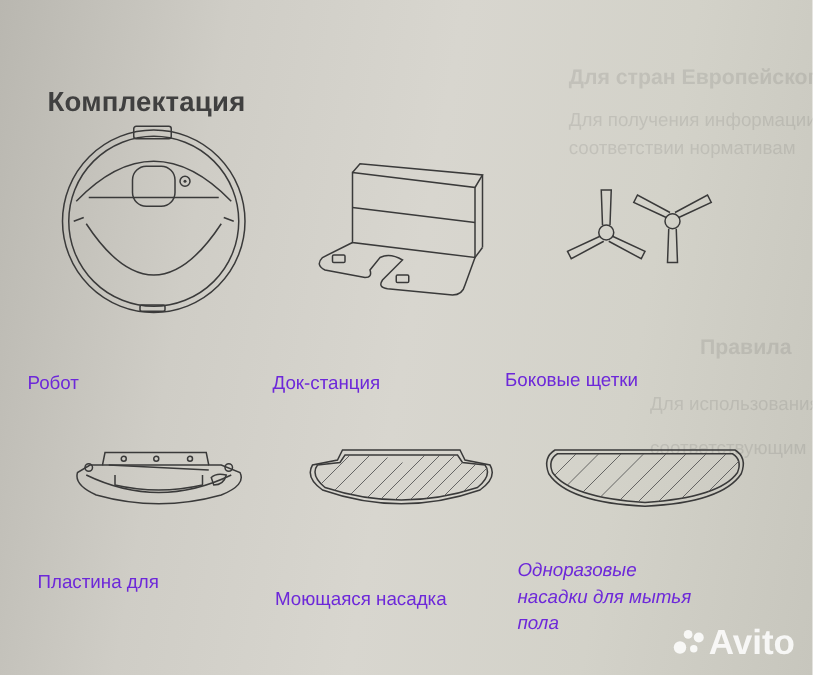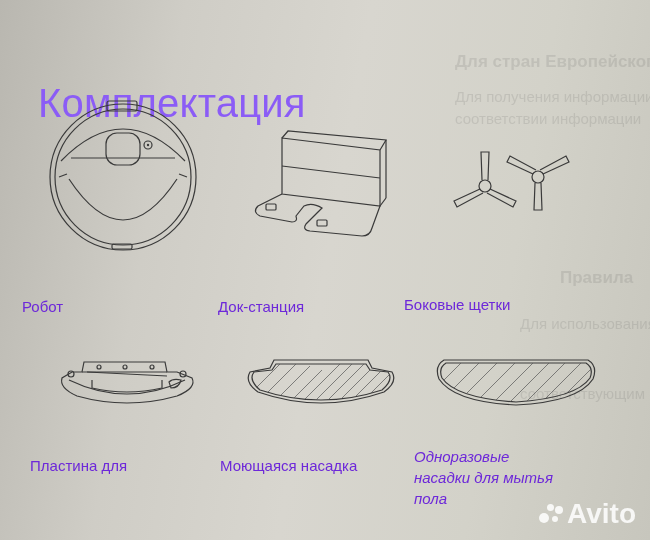--- a/index.html
+++ b/index.html
@@ -1,38 +1,38 @@
 <!DOCTYPE html>
 <html><head>
 <meta charset="utf-8">
 <style>
   html,body{margin:0;padding:0;}
   body{width:650px;height:540px;overflow:hidden;position:relative;
     background:linear-gradient(100deg,#b9b7b0 0%,#cfcdc6 25%,#d8d6cf 50%,#d3d2c9 75%,#c7c6bd 100%);
     font-family:"Liberation Sans",sans-serif;color:#1e1e1e;}
   .ghost{position:absolute;color:rgba(70,70,70,0.13);font-family:"Liberation Sans",sans-serif;white-space:nowrap;}
-  .title{position:absolute;left:38px;top:54px;font-size:40px;font-weight:normal;color:#8b5cf6;letter-spacing:0.2px;}
+  .title{position:absolute;left:38px;top:54px;font-size:22px;font-weight:bold;color:#404040;letter-spacing:0.2px;}
   .item{position:absolute;}
   .label{position:absolute;text-align:left;font-size:15px;line-height:21px;color:#6d28d9;width:200px;}
   svg{position:absolute;overflow:visible;}
   .ln{fill:none;stroke:#3a3a3a;stroke-width:1.2;}
   .lnt{fill:none;stroke:#555;stroke-width:0.7;}
   .avito{position:absolute;right:14px;bottom:10px;display:flex;align-items:center;gap:4px;color:rgba(255,255,255,0.85);font-size:28px;font-weight:bold;}
   .dots{position:relative;width:24px;height:20px;}
   .dots span{position:absolute;border-radius:50%;background:rgba(255,255,255,0.85);}
 </style>
 </head>
 <body>
 
 <div class="ghost" style="left:455px;top:52px;font-size:17px;font-weight:bold;">Для стран Европейского</div>
 <div class="ghost" style="left:455px;top:88px;font-size:15px;">Для получения информации о</div>
-<div class="ghost" style="left:455px;top:110px;font-size:15px;">соответствии информации</div>
+<div class="ghost" style="left:455px;top:110px;font-size:15px;">соответствии нормативам</div>
 <div class="ghost" style="left:560px;top:268px;font-size:17px;font-weight:bold;">Правила</div>
 <div class="ghost" style="left:520px;top:315px;font-size:15px;">Для использования</div>
-<div class="ghost" style="left:520px;top:350px;font-size:15px;margin-top:35px;">соответствующим</div>
+<div class="ghost" style="left:520px;top:350px;font-size:15px;">соответствующим</div>
 
 <h1 class="title">Комплектация</h1>
 
 <div class="item">
   <svg style="left:47px;top:101px;" width="152" height="152" viewBox="0 0 152 152">
     <circle class="ln" cx="76" cy="76" r="73"></circle>
     <circle class="ln" cx="76" cy="76" r="68"></circle>
     <path class="ln" d="M14 60 Q76 -4 138 60"></path>
     <rect class="ln" x="60" y="0" width="30" height="10" rx="2"></rect>
     <path class="ln" d="M22 78 Q76 160 130 78"></path>
@@ -116,21 +116,21 @@
         <line x1="48" y1="52" x2="96" y2="4"></line>
           <line x1="60" y1="52" x2="108" y2="4"></line>
         <line x1="72" y1="52" x2="120" y2="4"></line>
           <line x1="84" y1="52" x2="132" y2="4"></line>
         <line x1="96" y1="52" x2="144" y2="4"></line>
           <line x1="108" y1="52" x2="156" y2="4"></line>
         <line x1="120" y1="52" x2="168" y2="4"></line>
       </g>
     </g>
   </svg>
-  <div class="label" style="left:220px;top:455px;">
+  <div class="label" style="left:220px;top:469px;">
     <div>Моющаяся насадка</div>
   </div>
 </div>
 
 <div class="item">
   <svg style="left:436px;top:358px;" width="160" height="48" viewBox="0 0 160 48">
     <defs>
       <clipPath id="cp2">
           <path d="M10 5 L150 5 Q158 10 154 20 Q140 40 80 44 Q20 40 6 20 Q2 10 10 5 Z"></path>
         </clipPath>

